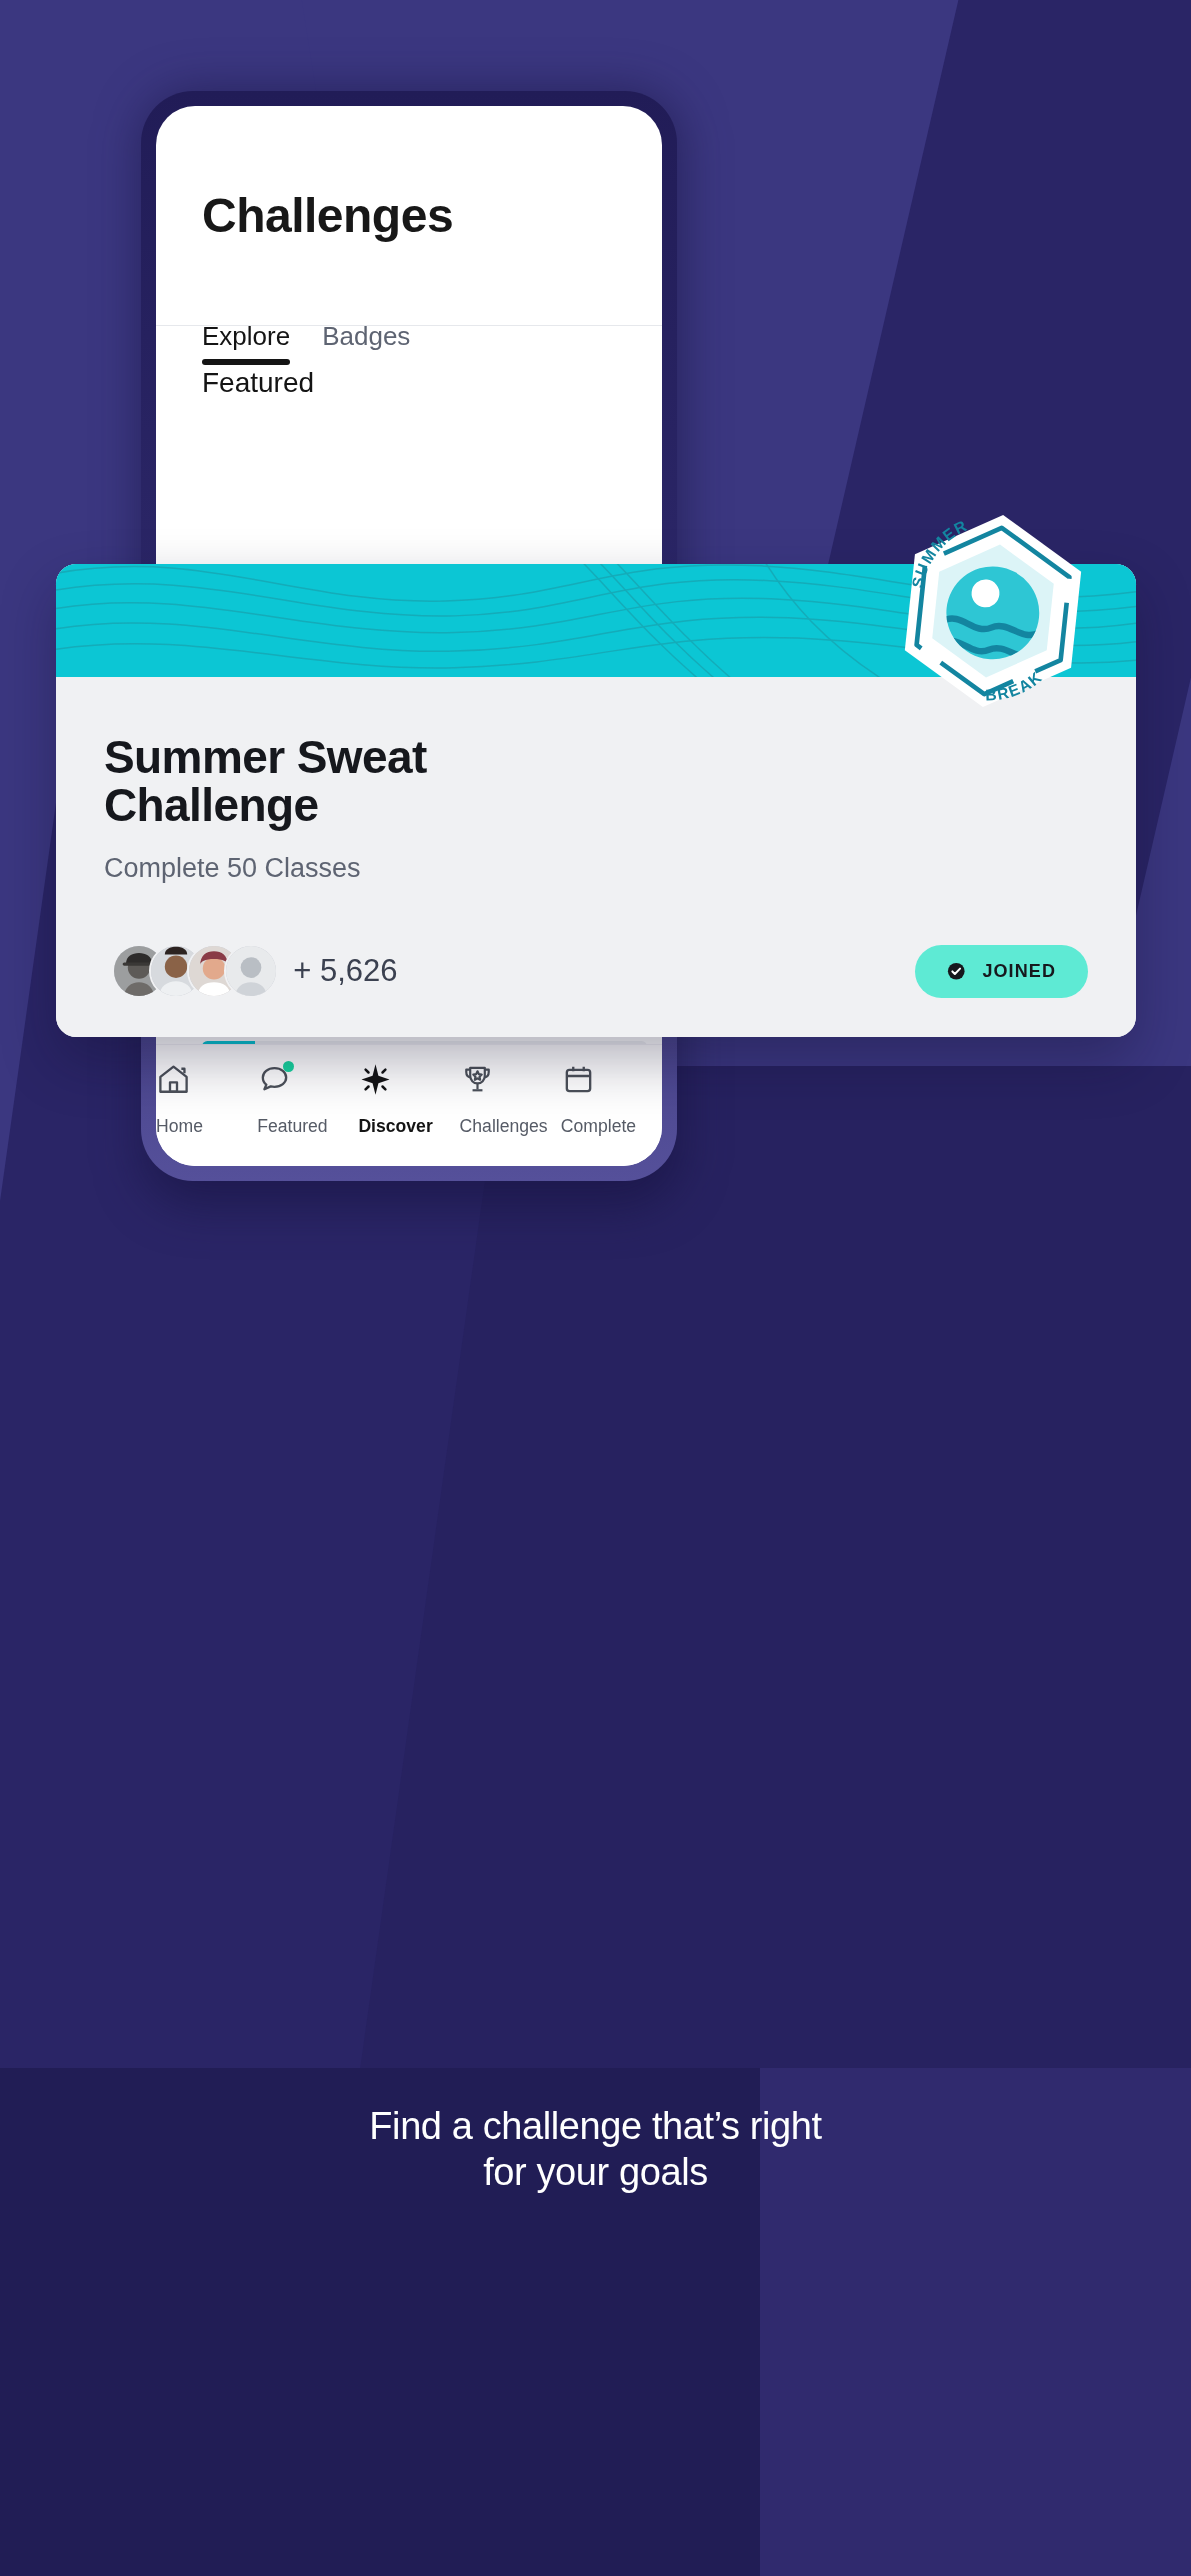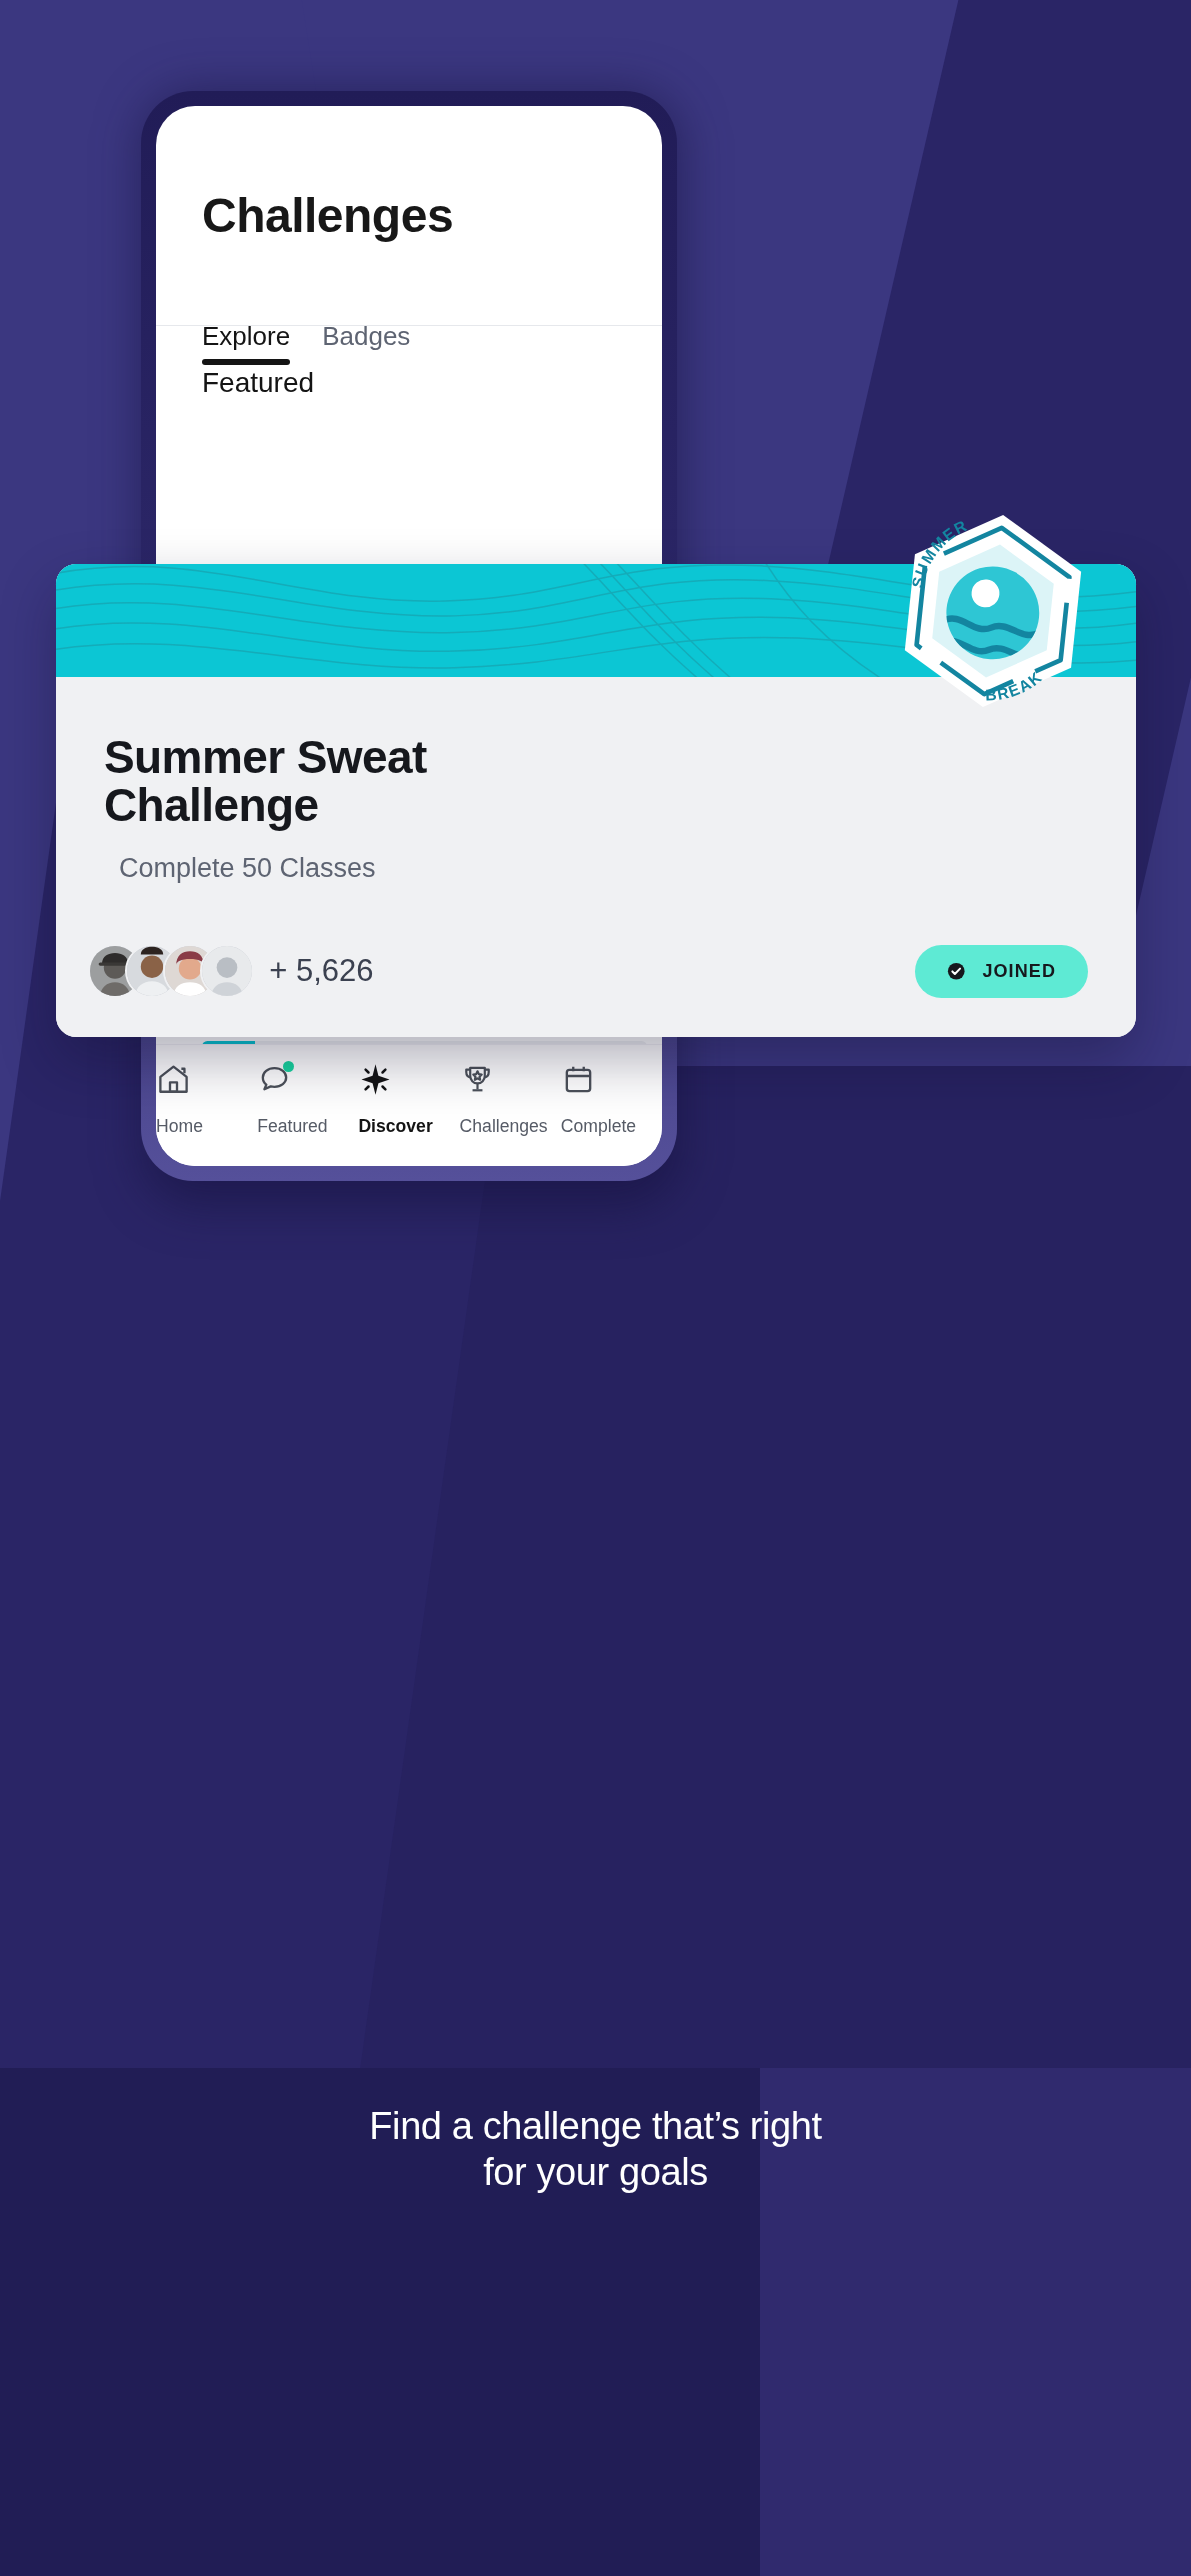--- a/index.html
+++ b/index.html
@@ -122,24 +122,24 @@
   .feature-inner { position: relative; width: 100%; height: 100%;
     border-radius: 20.4px; overflow: hidden; background: #f0f1f3; }
   .feature-banner { position: absolute; left: 0; top: 0; width: 100%; height: 113px;
     background: #0cc6d4; overflow: hidden; }
   .feature-body { position: absolute; left: 0; top: 113px; width: 100%; padding: 39px 48px 0 48px; }
   .feat-date { font-size: 23px; letter-spacing: 1.5px; color: #5e6472; font-weight: 500; }
   .feat-title {
     margin-top: 16.7px; font-size: 46px; line-height: 1.05; font-weight: 700;
     color: #16181d; letter-spacing: -0.6px; max-width: 519px;
   }
-  .feat-sub { margin-top: 24px; font-size: 27px; color: #5e6472; margin-left: 15px; }
+  .feat-sub { margin-top: 24px; font-size: 27px; color: #5e6472; }
 
   .feat-footer {
-    position: absolute; left: 32px; right: 48px; bottom: 39px;
+    position: absolute; left: 56px; right: 48px; bottom: 39px;
     display: flex; align-items: center; justify-content: space-between;
   }
   .avatars { display: flex; align-items: center; }
   .avatar {
     width: 54px; height: 54px; border-radius: 50%; margin-right: -16.7px;
     border: 2.8px solid #f0f1f3; background: #c9ccd4; overflow: hidden; position: relative;
   }
   .avatar svg { display: block; width: 100%; height: 100%; }
   .avatar-count { margin-left: 32px; font-size: 31px; color: #3b4150; }
   .joined-btn {

